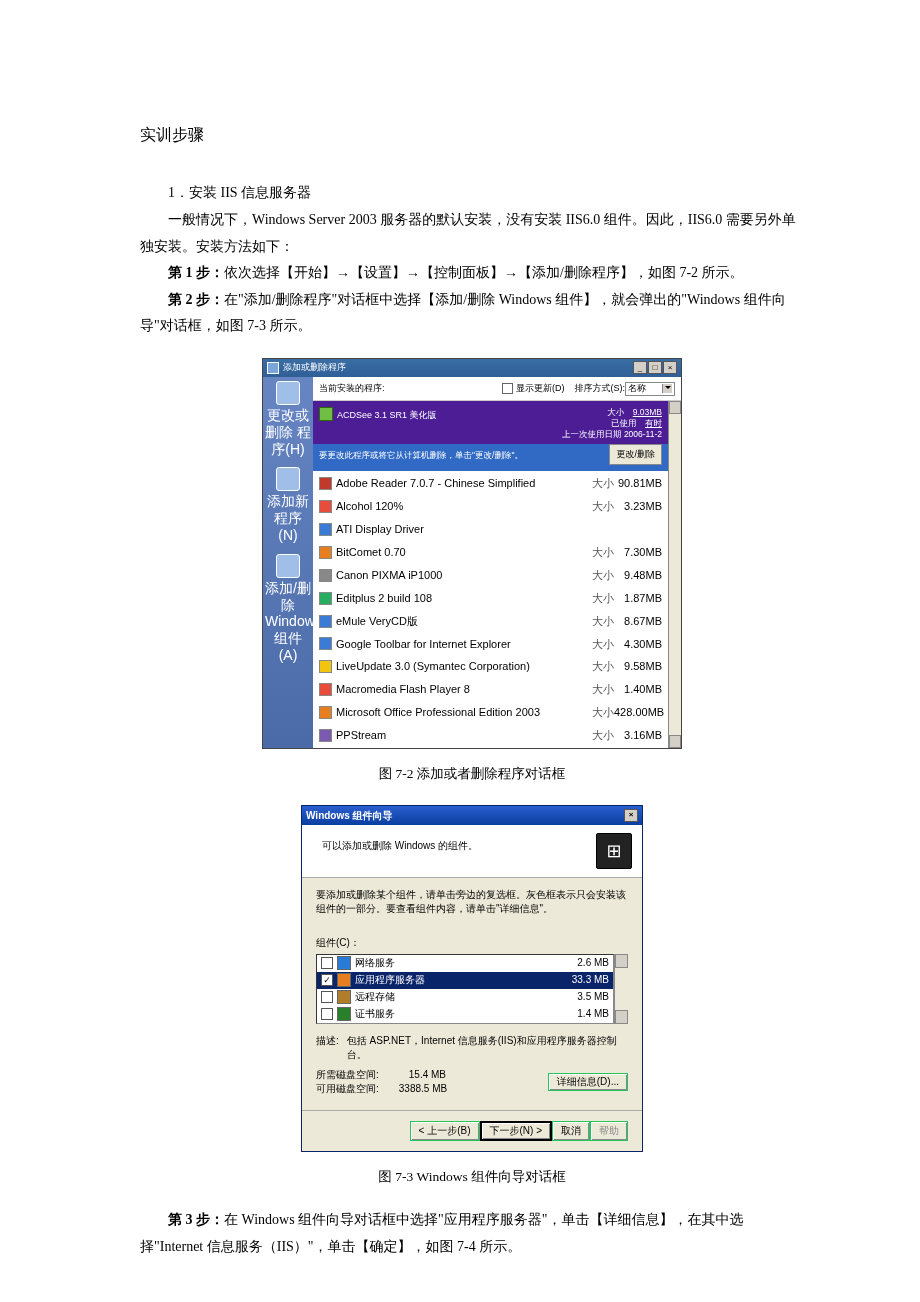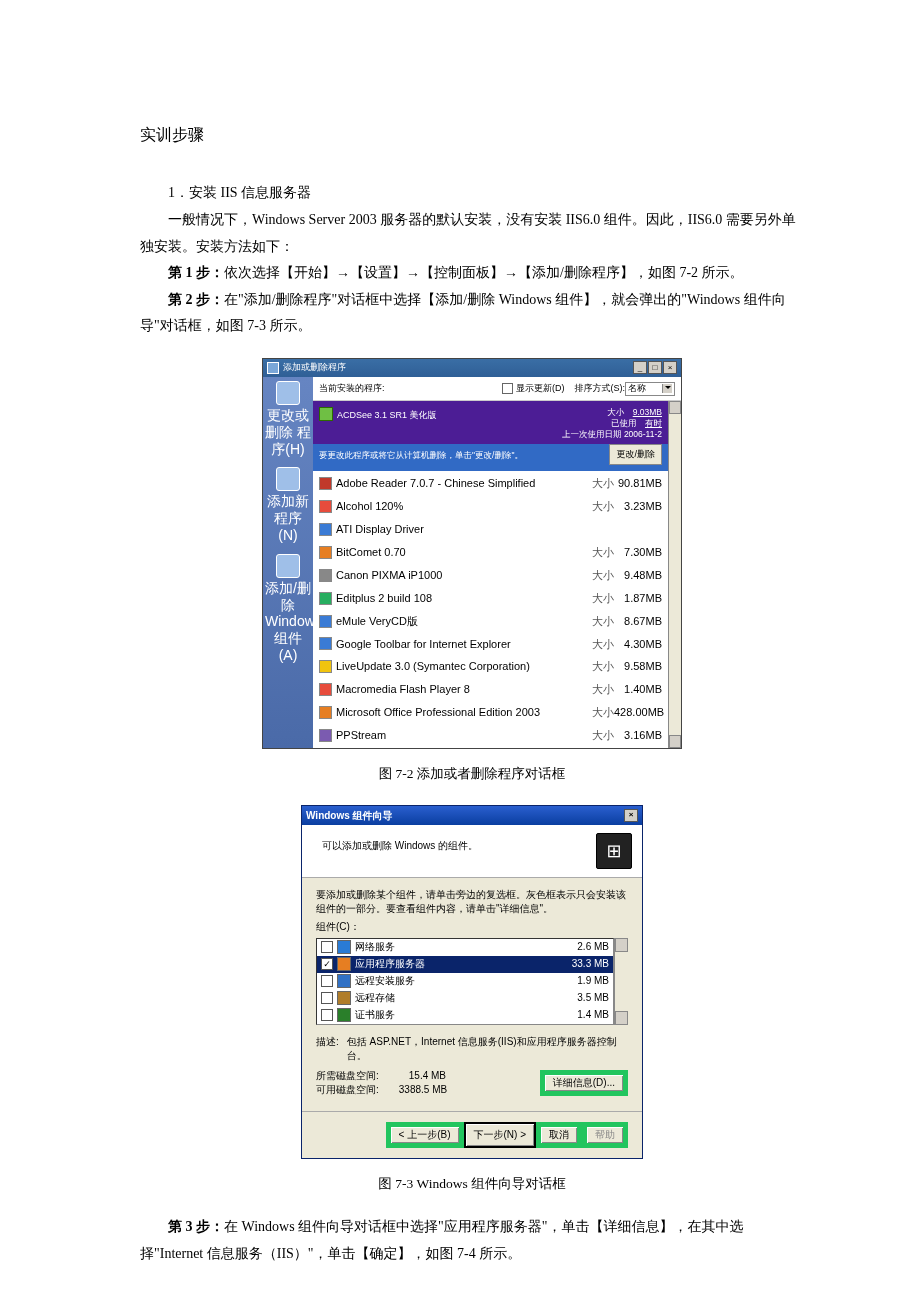--- a/index.html
+++ b/index.html
@@ -146,21 +146,21 @@
   .wizard .li.sel{background:#0a246a;color:#fff}
   .wizard .li .chkbox{
     width:10px;height:10px;border:1px solid #555;background:#fff;margin-right:4px;
     display:inline-flex;align-items:center;justify-content:center;color:#000;font-size:9px
   }
   .wizard .li .ic2{width:12px;height:12px;margin-right:4px;border:1px solid #666;display:inline-block}
   .wizard .li .nm{flex:1}
   .wizard .li .sz{width:56px;text-align:right}
   .wizard .lb-scroll{width:13px;background:#d4d0c8;border-left:1px solid #888}
   .btn2{
-    background:#ece9d8;border:5px solid #22c55e;padding:1px 8px;font-size:10px;
+    background:#ece9d8;border:1px solid #22c55e;padding:1px 8px;font-size:10px;
     box-shadow:inset 1px 1px 0 #fff,inset -1px -1px 0 #888;
   }
   .btn2.disabled{color:#888}
   .wizard .desc-row{display:flex;gap:8px;margin-top:2px;align-items:flex-start}
   .wizard .ftr{
     padding:10px 14px;border-top:1px solid #aaa;display:flex;justify-content:flex-end;
   }
 </style>
 </head>
 <body>
@@ -334,43 +334,37 @@
         <div class="winbtn">×</div>
       </div>
       <div class="headerpane">
         <div class="hdtxt">
           <div class="hdsub">可以添加或删除 Windows 的组件。</div>
         </div>
         <div class="hd-icon">⊞</div>
       </div>
       <div class="content">
         <div>要添加或删除某个组件，请单击旁边的复选框。灰色框表示只会安装该组件的一部分。要查看组件内容，请单击"详细信息"。</div>
-        <div style="margin-top:4px">组件(C)：</div>
+        <div style="margin-top:20px">组件(C)：</div>
         <div style="display:flex">
           <div class="listbox" id="wz-list" style="flex:1">
               <div class="li">
                 <span class="chkbox"></span>
                 <span class="ic2" style="background:#2a7bd5"></span>
                 <span class="nm">网络服务</span>
                 <span class="sz">2.6 MB</span>
               </div>
               <div class="li sel">
                 <span class="chkbox">✓</span>
                 <span class="ic2" style="background:#e67e22"></span>
                 <span class="nm">应用程序服务器</span>
                 <span class="sz">33.3 MB</span>
               </div>
               <div class="li">
                 <span class="chkbox"></span>
-                <span class="ic2" style="background:#3171c5"></span>
-                <span class="nm">远程安装服务</span>
-                <span class="sz">1.9 MB</span>
-              </div>
-              <div class="li">
-                <span class="chkbox"></span>
                 <span class="ic2" style="background:#b07d2a"></span>
                 <span class="nm">远程存储</span>
                 <span class="sz">3.5 MB</span>
               </div>
               <div class="li">
                 <span class="chkbox"></span>
                 <span class="ic2" style="background:#2a7f2a"></span>
                 <span class="nm">证书服务</span>
                 <span class="sz">1.4 MB</span>
               </div>

